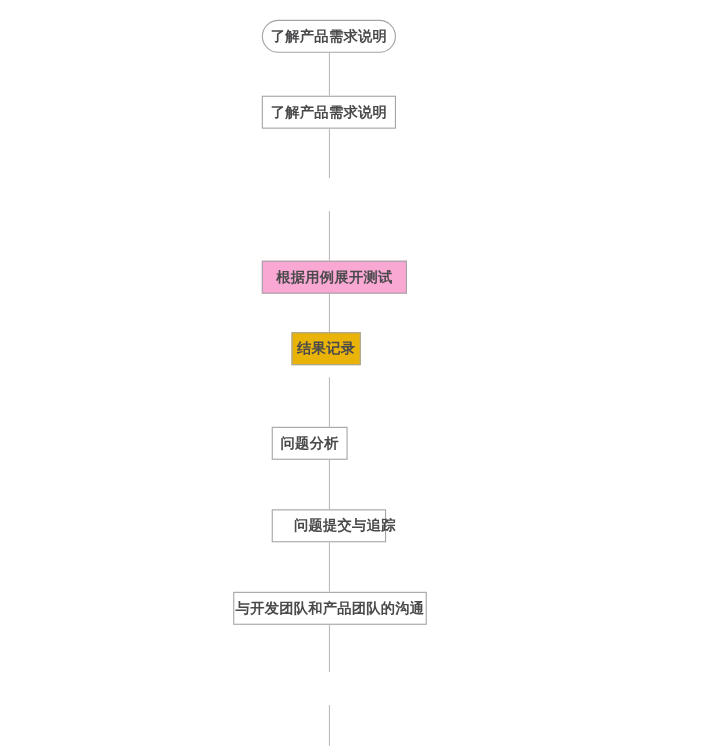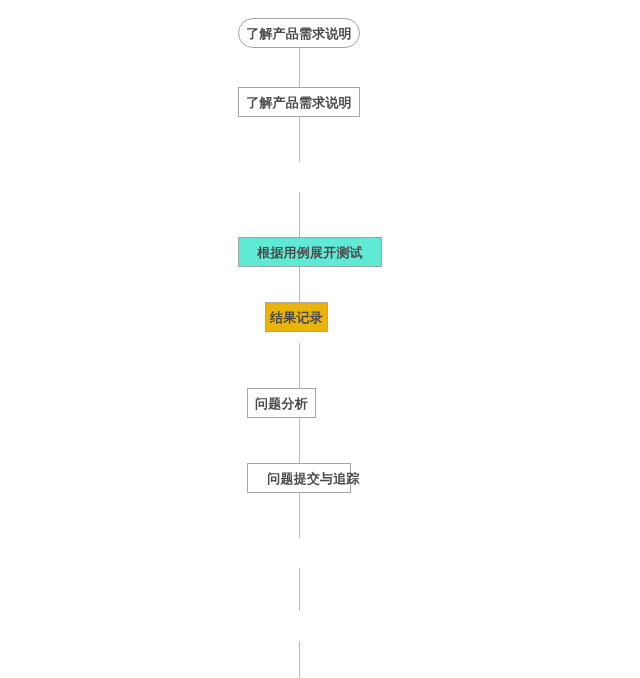--- a/index.html
+++ b/index.html
@@ -67,25 +67,28 @@
     <div class="connector" style="top: 418px; height: 45px; background: rgb(185, 186, 188);"></div>
     <div class="connector" style="top: 493px; height: 45px; background: rgb(185, 186, 188);"></div>
     <div class="connector" style="top: 568px; height: 43px; background: rgb(185, 186, 188);"></div>
     <div class="connector" style="top: 641px; height: 37px; background: rgb(185, 186, 188);"></div>
     <div class="node node-terminator" style="left: 238px; top: 18px; width: 122px; border-color: rgb(163, 164, 166); background: rgb(255, 255, 255);">
       <span class="node-label" style="color: rgb(74, 74, 76);">了解产品需求说明</span>
     </div>
     <div class="node" style="left: 238px; top: 87px; width: 122px; border-color: rgb(163, 164, 166); background: rgb(255, 255, 255);">
       <span class="node-label" style="color: rgb(74, 74, 76);">了解产品需求说明</span>
     </div>
-    <div class="node" style="left: 238px; top: 237px; width: 144px; border-color: rgb(163, 164, 166); background: #5eead4;">
+    <div class="node" style="left: 238px; top: 237px; width: 132px; border-color: rgb(163, 164, 166); background: #f9a8d4;">
       <span class="node-label" style="color: rgb(74, 74, 76);">根据用例展开测试</span>
     </div>
     <div class="node" style="left: 265px; top: 302px; width: 63px; border-color: rgb(163, 164, 166); background: #eab308;">
       <span class="node-label" style="color: rgb(74, 74, 76);">结果记录</span>
     </div>
     <div class="node" style="left: 247px; top: 388px; width: 69px; border-color: rgb(163, 164, 166); background: rgb(255, 255, 255);">
       <span class="node-label" style="color: rgb(74, 74, 76);">问题分析</span>
     </div>
     <div class="node" style="left: 247px; top: 463px; width: 104px; border-color: rgb(163, 164, 166); background: rgb(255, 255, 255);">
       <span class="node-label" style="color: rgb(74, 74, 76); padding-left: 29px;">问题提交与追踪</span>
     </div>
+    <div class="node" style="left: 212px; top: 538px; width: 176px; border-color: rgb(163, 164, 166); background: rgb(255, 255, 255);">
+      <span class="node-label" style="color: rgb(74, 74, 76);">与开发团队和产品团队的沟通</span>
+    </div>
   </div>
 
 </body></html>

